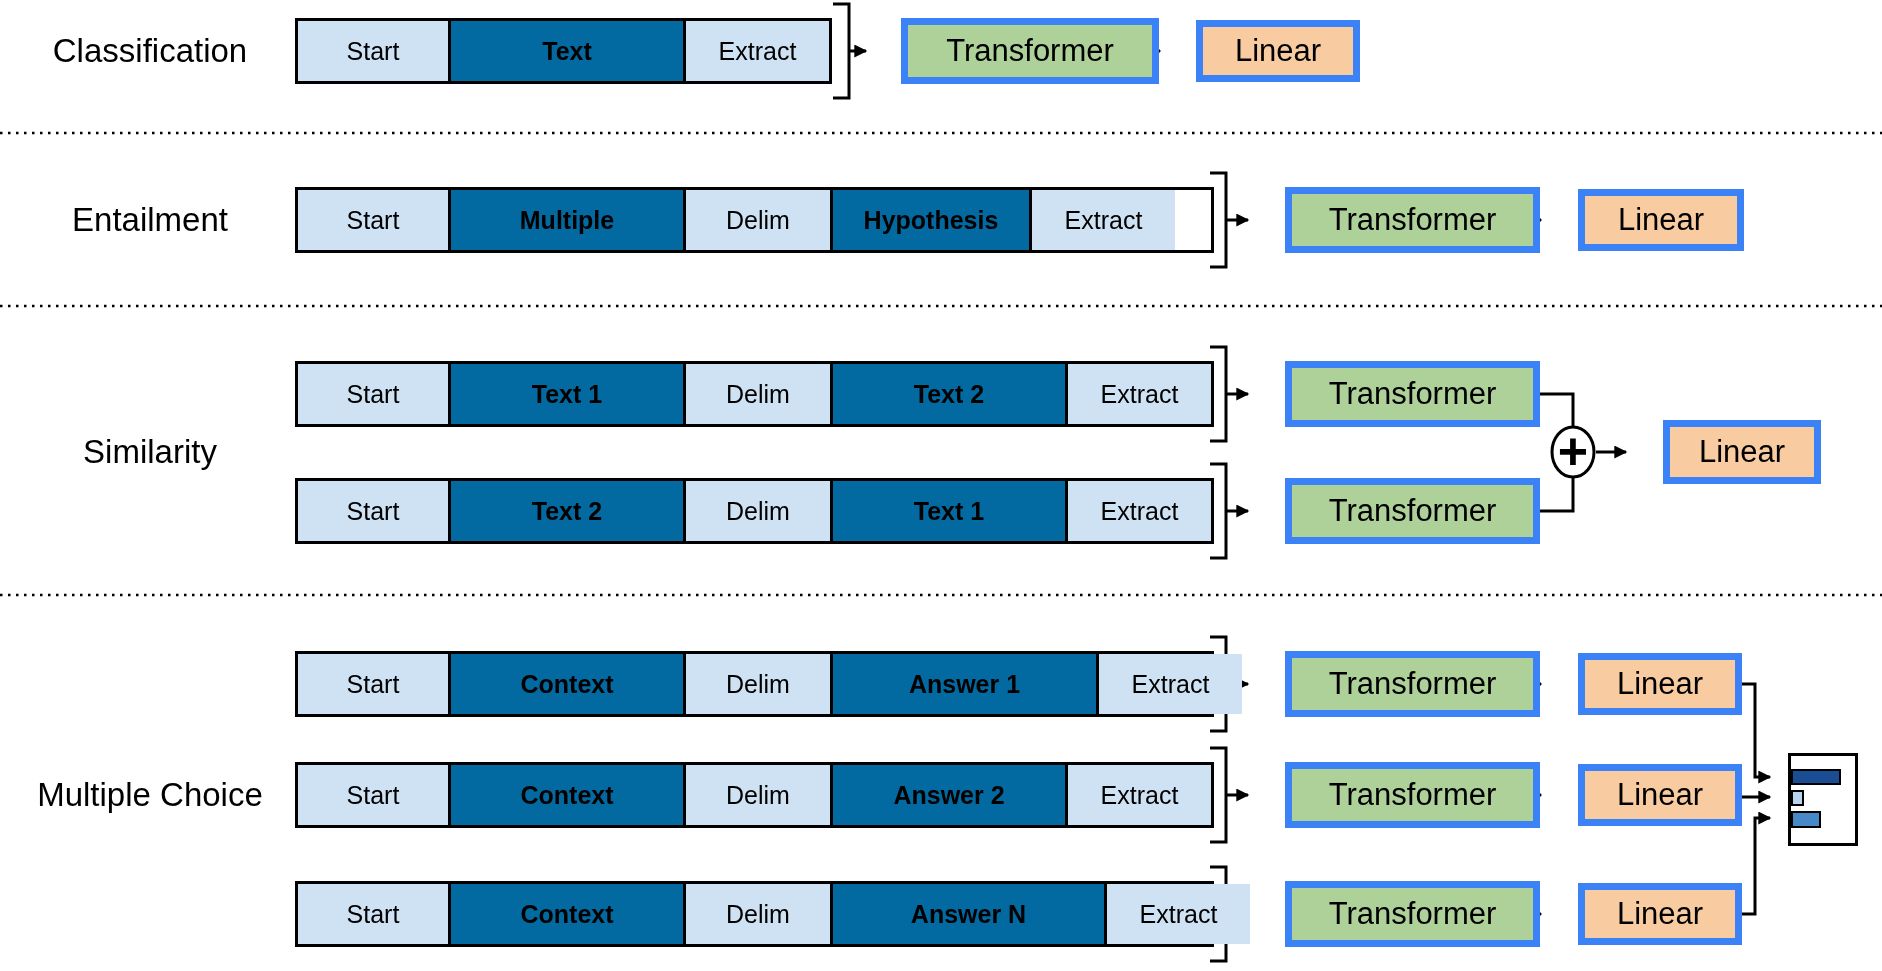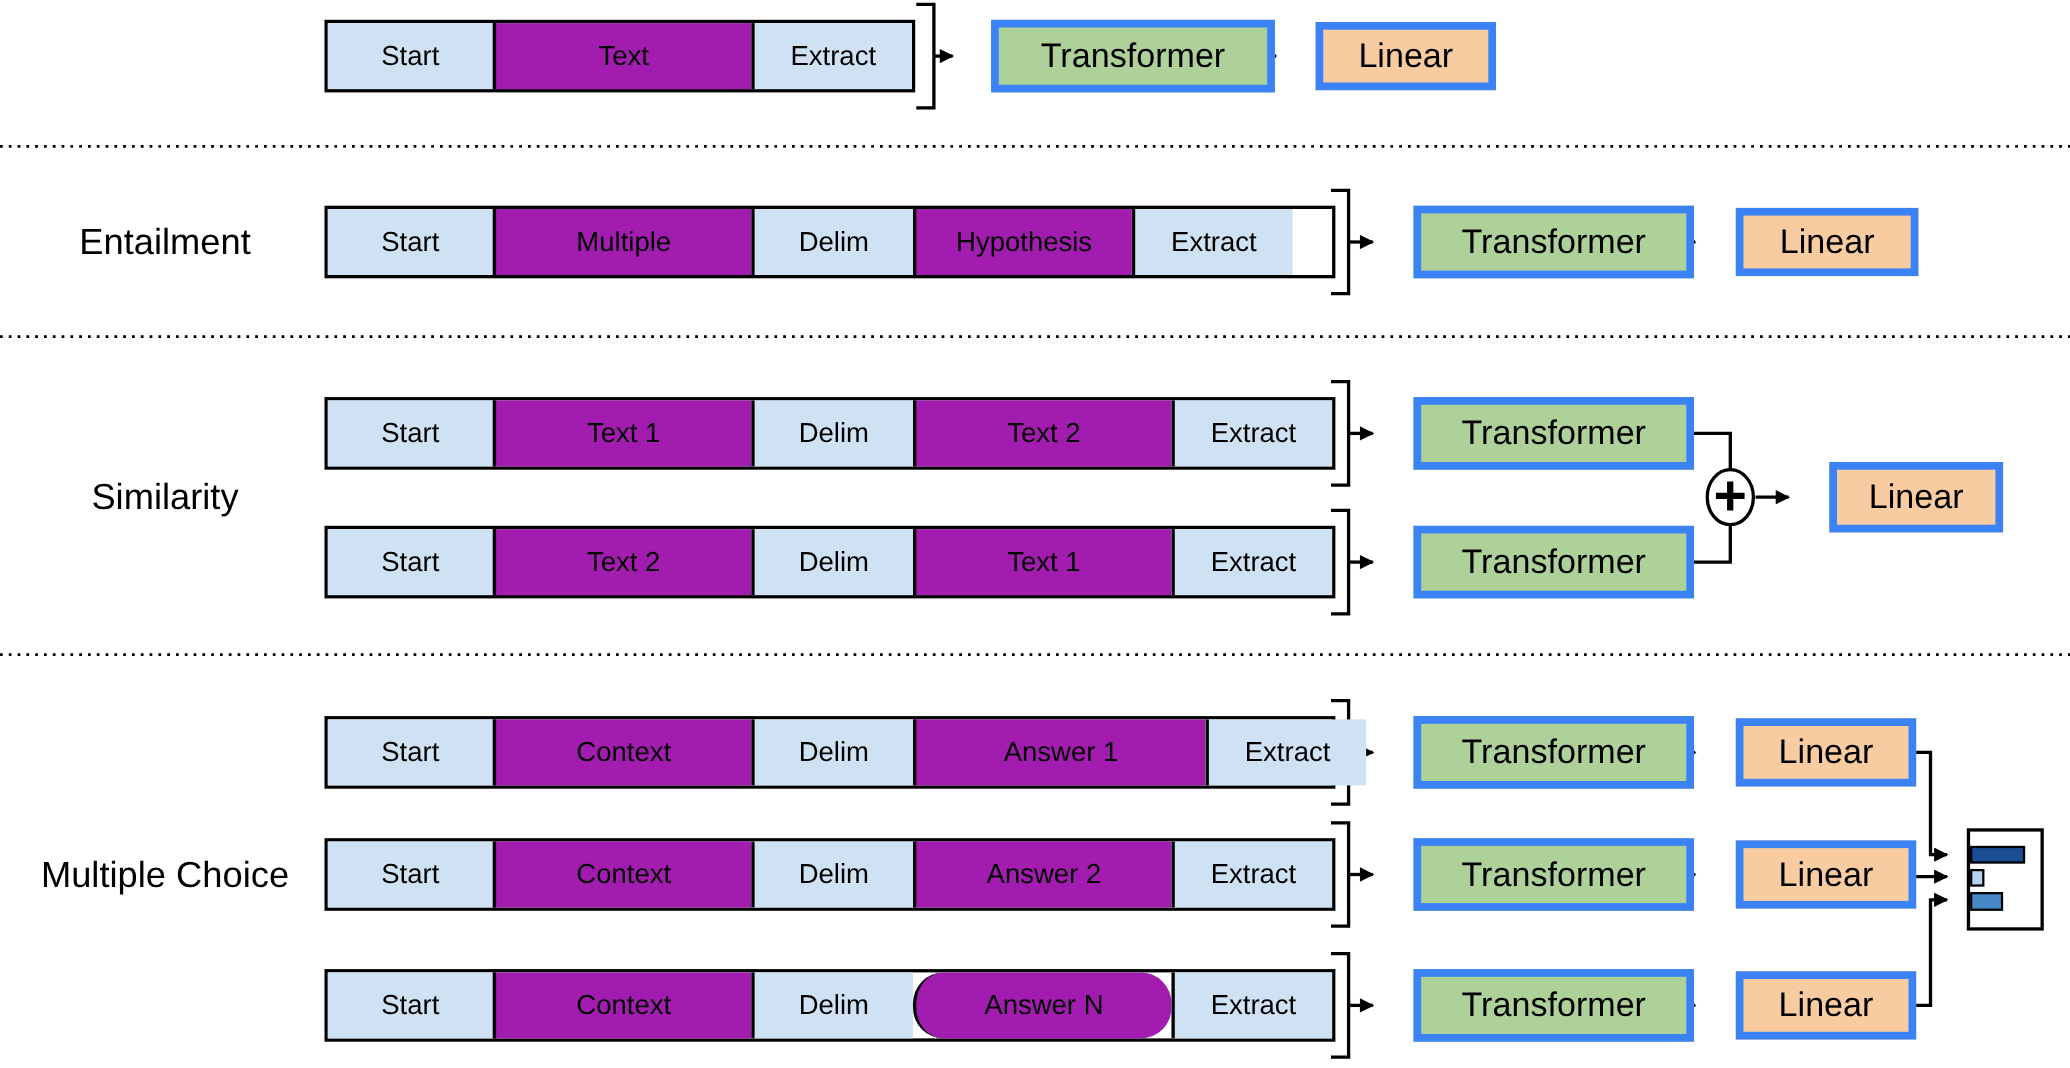--- a/index.html
+++ b/index.html
@@ -16,21 +16,21 @@
   .seq {
     position:absolute; box-sizing:border-box; border:3px solid #000;
     display:flex; background:#fff;
   }
   .tok {
     box-sizing:border-box; display:flex; align-items:center; justify-content:center;
     font-size:25px; flex:none;
   }
   .tok + .tok { border-left:3px solid #000; }
   .tok.blue   { background:#cfe2f3; }
-  .tok.purple { background:#a21caf; }
+  .tok.purple { background:#0369a1;font-weight:bold; }
   .box {
     position:absolute; box-sizing:border-box; border:7px solid #3b82f6;
     display:flex; align-items:center; justify-content:center; font-size:31px;margin-left:20px;
   }
   .transformer { background:#aed19a; }
   .linear      { background:#f8cca0;text-align:right; }
   .plus-glyph {
     position:absolute; left:1551px; top:424px; width:44px; height:54px;
     text-align:center; font-size:52px; font-weight:bold; line-height:54px;
   }
@@ -84,20 +84,21 @@
     <path d="M1520,394 H1573 V427" stroke="#000" stroke-width="3" fill="none"></path>
     <path d="M1520,511 H1573 V477" stroke="#000" stroke-width="3" fill="none"></path>
     <ellipse cx="1573" cy="452" rx="21" ry="25" fill="#ffffff" stroke="#000" stroke-width="3"></ellipse>
     <path d="M1596,452 H1626" stroke="#000" stroke-width="3" fill="none" marker-end="url(#arr)"></path>
 
     <path d="M1722,684 H1755 V777 H1770" stroke="#000" stroke-width="3" fill="none" marker-end="url(#arr)"></path>
     <path d="M1722,797 H1770" stroke="#000" stroke-width="3" fill="none" marker-end="url(#arr)"></path>
     <path d="M1722,914 H1755 V818 H1770" stroke="#000" stroke-width="3" fill="none" marker-end="url(#arr)"></path>
   </svg>
 
+  <div class="rowlabel" style="left:5px; top:31px;">Classification</div>
 
   <div class="seq" style="left:295px; top:18px; width:537px; height:66px;">
     <div class="tok blue" style="width:150px;">Start</div>
     <div class="tok purple" style="width:235px;">Text</div>
     <div class="tok blue" style="width:146px;">Extract</div>
   </div>
 
   <div class="box transformer" style="left:881px; top:18px; width:258px; height:66px;">Transformer</div>
   <div class="box linear" style="left:1176px; top:20px; width:164px; height:62px;">Linear</div>
 
@@ -152,21 +153,21 @@
     <div class="tok purple" style="width:235px;">Context</div>
     <div class="tok blue" style="width:147px;">Delim</div>
     <div class="tok purple" style="width:235px;">Answer 2</div>
     <div class="tok blue" style="width:146px;">Extract</div>
   </div>
 
   <div class="seq" style="left:295px; top:881px; width:919px; height:66px;">
     <div class="tok blue" style="width:150px;">Start</div>
     <div class="tok purple" style="width:235px;">Context</div>
     <div class="tok blue" style="width:147px;">Delim</div>
-    <div class="tok purple" style="width:235px;border-radius:28px;">Answer N</div>
+    <div class="tok purple" style="width:274px;">Answer N</div>
     <div class="tok blue" style="width:146px;">Extract</div>
   </div>
 
   <div class="box transformer" style="left:1265px; top:651px; width:255px; height:66px;">Transformer</div>
   <div class="box transformer" style="left:1265px; top:762px; width:255px; height:66px;">Transformer</div>
   <div class="box transformer" style="left:1265px; top:881px; width:255px; height:66px;">Transformer</div>
 
   <div class="box linear" style="left:1558px; top:653px; width:164px; height:62px;">Linear</div>
   <div class="box linear" style="left:1558px; top:764px; width:164px; height:62px;">Linear</div>
   <div class="box linear" style="left:1558px; top:883px; width:164px; height:62px;">Linear</div>

